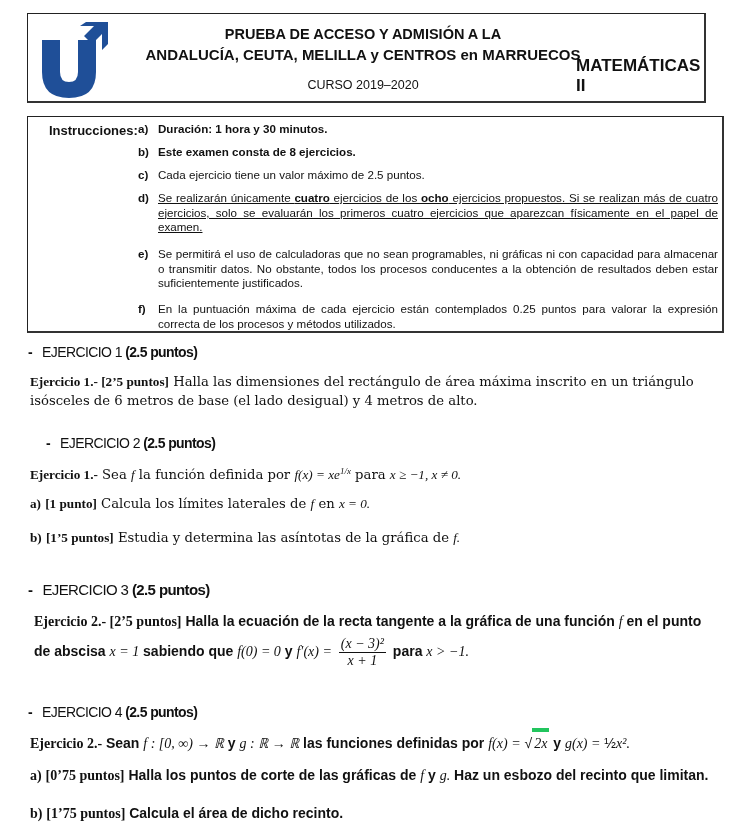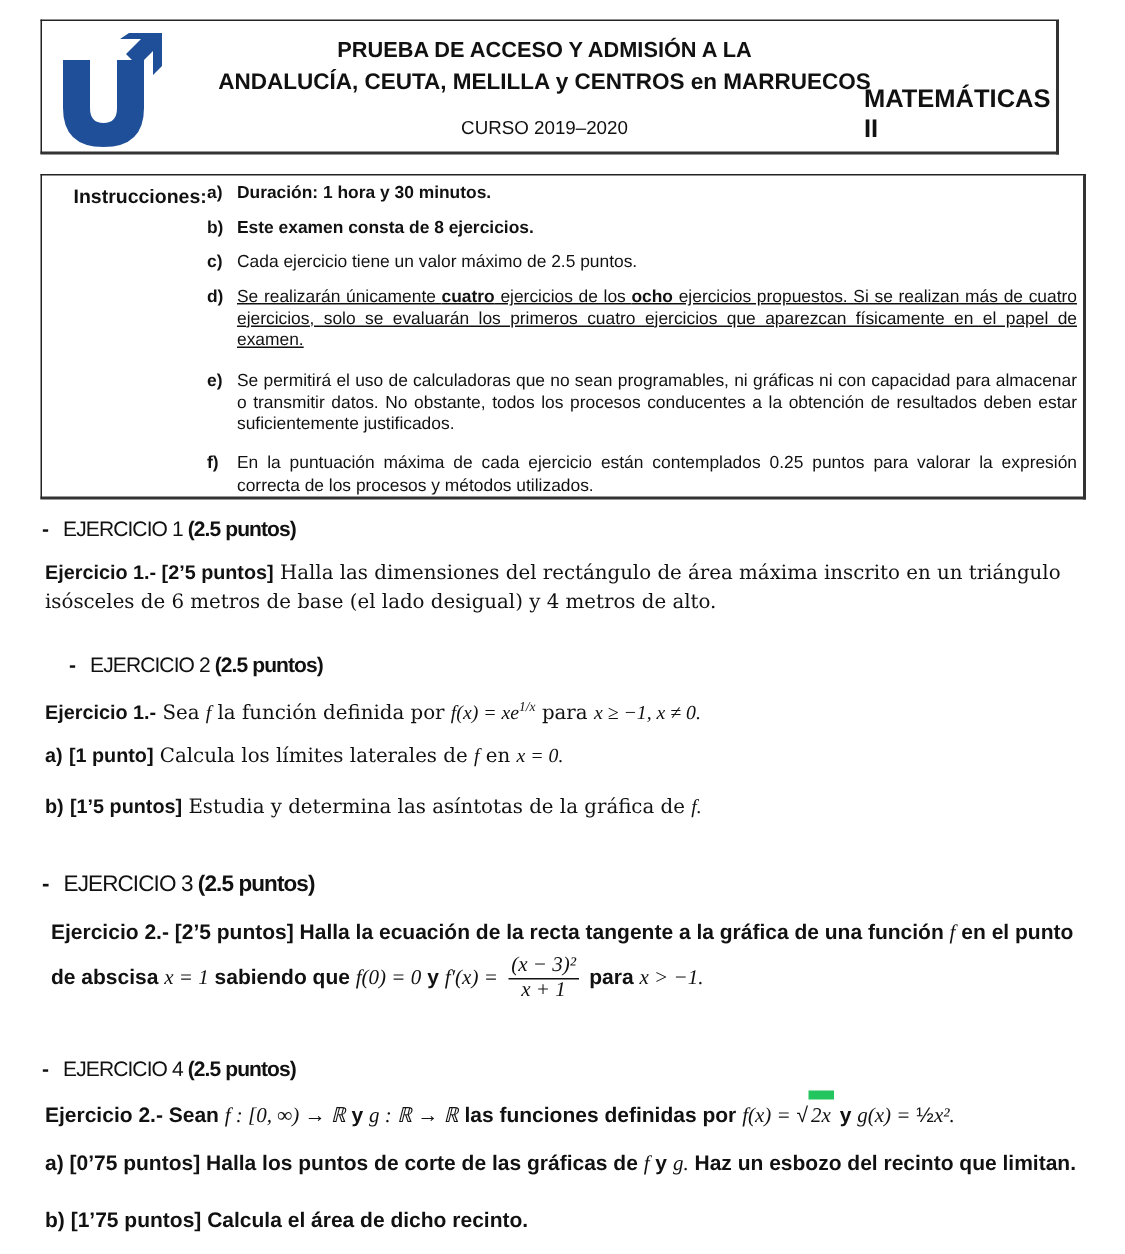--- a/index.html
+++ b/index.html
@@ -25,26 +25,26 @@
   .b { font-weight:bold; }
   .u { text-decoration:underline; }
 
   
   .sec { position:absolute; left:28px; font-family:"Liberation Sans", sans-serif; font-size:14px; letter-spacing:-0.6px; }
   .sec .dash { font-weight:bold; margin-right:10px; }
   .sec .pts { font-weight:bold; }
   .para { position:absolute; left:30px; width:700px; font-size:14px; line-height:19px; }
   .para-serif { font-family:"DejaVu Serif", serif; font-size:13.2px; }
   .para-sans { font-family:"Liberation Sans", sans-serif; font-size:14px; }
-  .bs { font-family:Liberation Sans, sans-serif; font-weight:bold; }
+  .bs { font-family:Liberation Serif, serif; font-weight:bold; }
   sup.fr { font-size:9px; }
   .frac { display:inline-block; vertical-align:middle; text-align:center; font-family:"Liberation Serif", serif; font-style:italic; margin:0 3px; }
   .frac .num { display:block; border-bottom:1px solid #111; padding:0 2px; line-height:16px; }
   .frac .den { display:block; line-height:16px; }
-  .sqrt { border-top:6px solid #22c55e; padding:4px 2px;font-style:italic; }
+  .sqrt { border-top:4px solid #22c55e; padding:4px 2px;font-style:italic; }
 </style>
 </head>
 <body>
 
 <div id="header">
   <svg id="logo" viewBox="0 0 80 80">
     <path d="M6 22 H24 V54 Q24 64 33 64 Q42 64 42 54 V22 H60 V54 Q60 80 33 80 Q6 80 6 54 Z" fill="#1f4f98"></path>
     <path d="M50 4 H72 V26 L66 32 V16 L56 26 L48 18 L58 8 H44 Z" fill="#1f4f98"></path>
   </svg>
   <div id="hd1" class="hd-title">PRUEBA DE ACCESO Y ADMISIÓN A LA</div>

